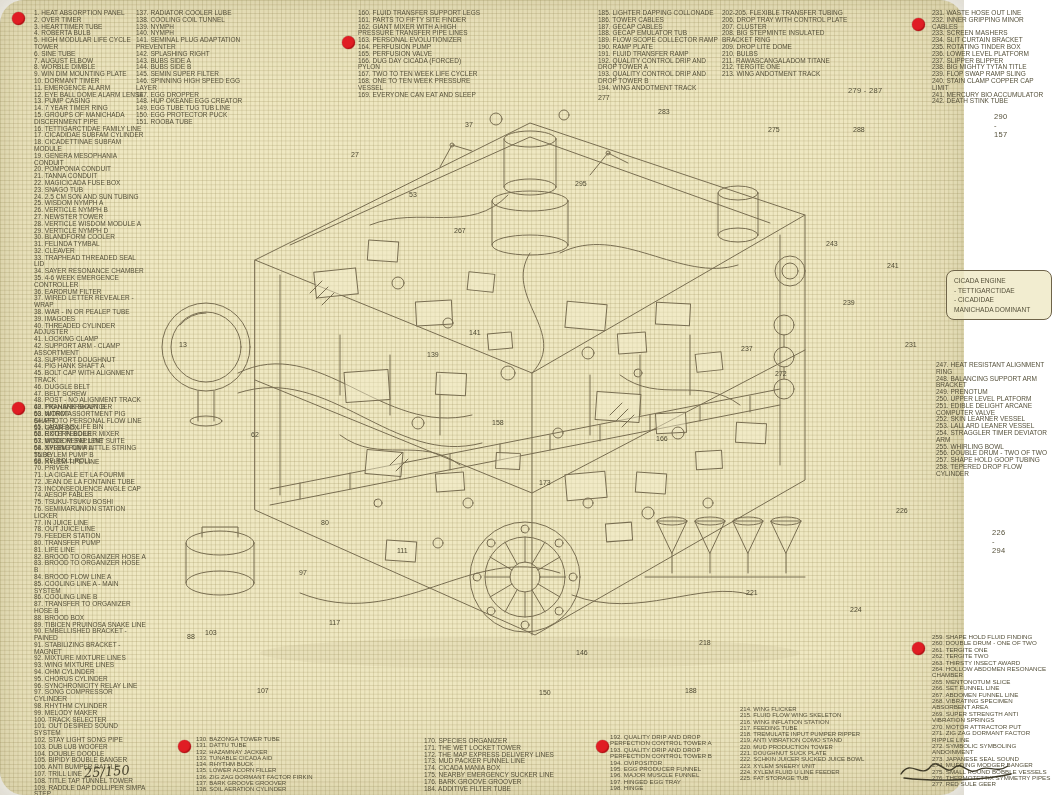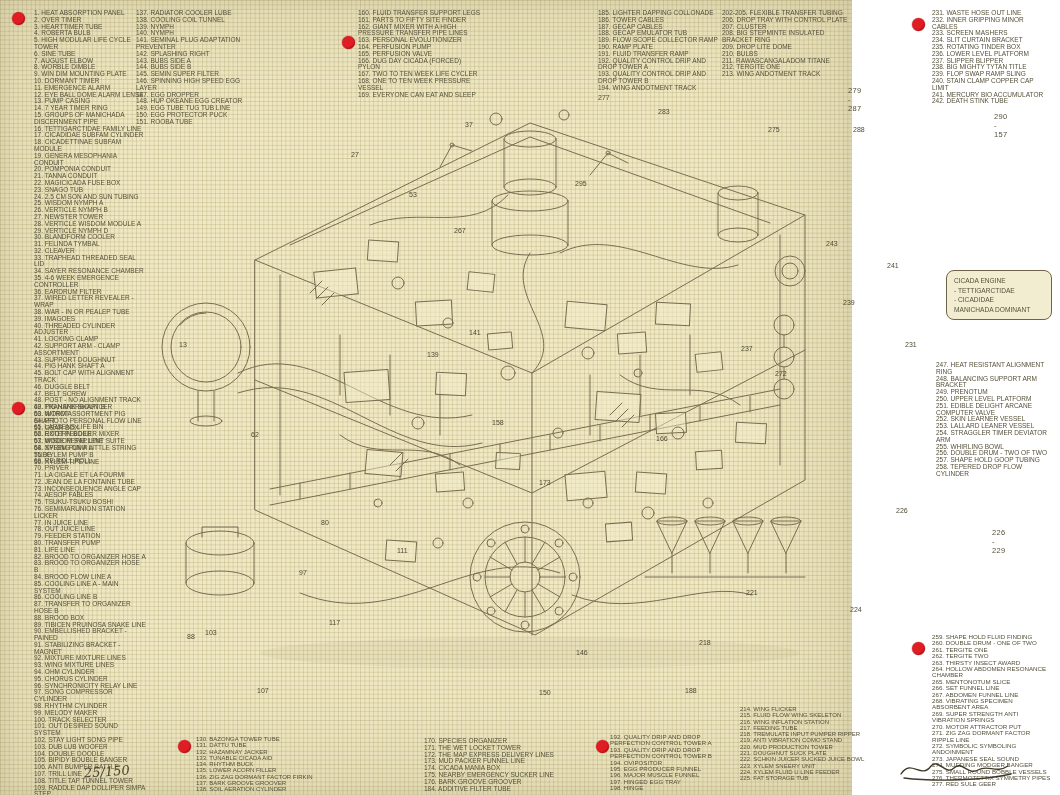--- a/index.html
+++ b/index.html
@@ -3,26 +3,27 @@
 <meta charset="utf-8">
 <style>
   :root{
     --paper:#efe8c2; --grid:rgba(163,152,101,0.30); --ink:#6f6449;
     --red:#e01d24; --text:#55503a;
   }
   *{margin:0;padding:0;box-sizing:border-box;}
   html,body{width:1060px;height:795px;overflow:hidden;}
   body{font-family:"Liberation Sans", sans-serif;}
   .paper{
-    position:relative;width:852px;height:795px;
+    position:relative;width:964px;height:795px;
     background-color:var(--paper);
     background-image:
       linear-gradient(to right, var(--grid) 1px, transparent 1px),
       linear-gradient(to bottom, var(--grid) 1px, transparent 1px);
     background-size:4.4px 4.4px;
+    border-radius:24px;
   }
   .paper::after{
     content:"";position:absolute;inset:0;pointer-events:none;
     box-shadow:inset 0 0 130px rgba(118,106,58,0.20), inset 0 0 18px rgba(118,106,58,0.12);
   }
   #machine{position:absolute;left:140px;top:75px;z-index:1;}
   #lists-host,#callouts-host{position:absolute;inset:0;z-index:2;}
   .list-block{
     position:absolute;font-size:6.5px;line-height:6.8px;color:var(--text);
     letter-spacing:0px;
@@ -482,21 +483,21 @@
       <span class="callout" style="left: 321px; top: 519px;">80</span>
       <span class="callout" style="left: 251px; top: 431px;">62</span>
       <span class="callout" style="left: 409px; top: 191px;">53</span>
       <span class="callout" style="left: 465px; top: 121px;">37</span>
       <span class="callout" style="left: 351px; top: 151px;">27</span>
       <span class="callout" style="left: 179px; top: 341px;">13</span>
       <span class="callout" style="left: 329px; top: 619px;">117</span>
       <span class="callout" style="left: 454px; top: 227px;">267</span>
       <span class="range-label" style="left: 848px; top: 86px;">279 - 287</span>
       <span class="range-label" style="left: 994px; top: 112px;">290 - 157</span>
-      <span class="range-label" style="left: 992px; top: 528px;">226 - 229</span>
+      <span class="range-label" style="left: 992px; top: 528px;">226 - 294</span>
     </div>
 
   <div class="title-box" id="title-box">
       <div class="tl">CICADA ENGINE</div>
       <div class="tl">- TETTIGARCTIDAE</div>
       <div class="tl">- CICADIDAE</div>
       <div class="tl">MANICHADA DOMINANT</div>
     </div>
 
   <div class="edition">25/150</div>

